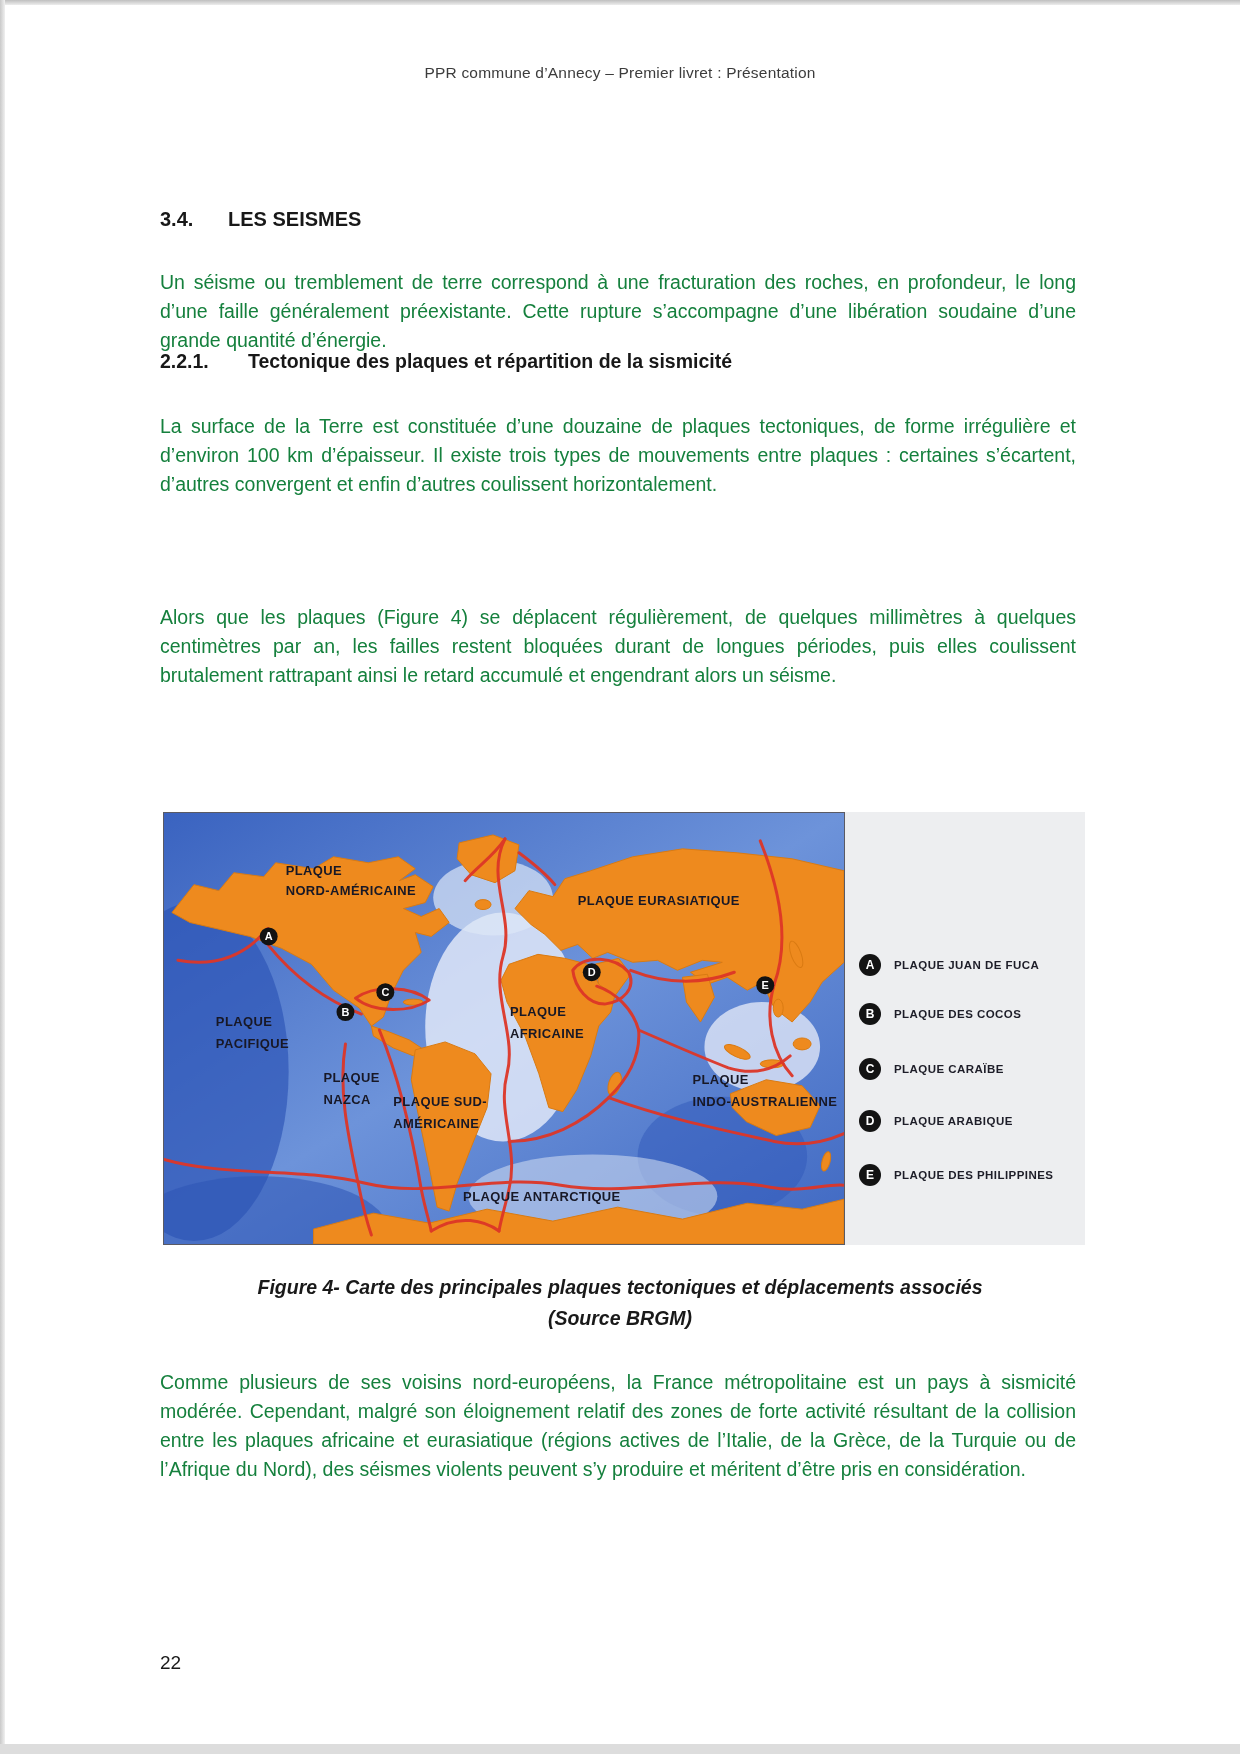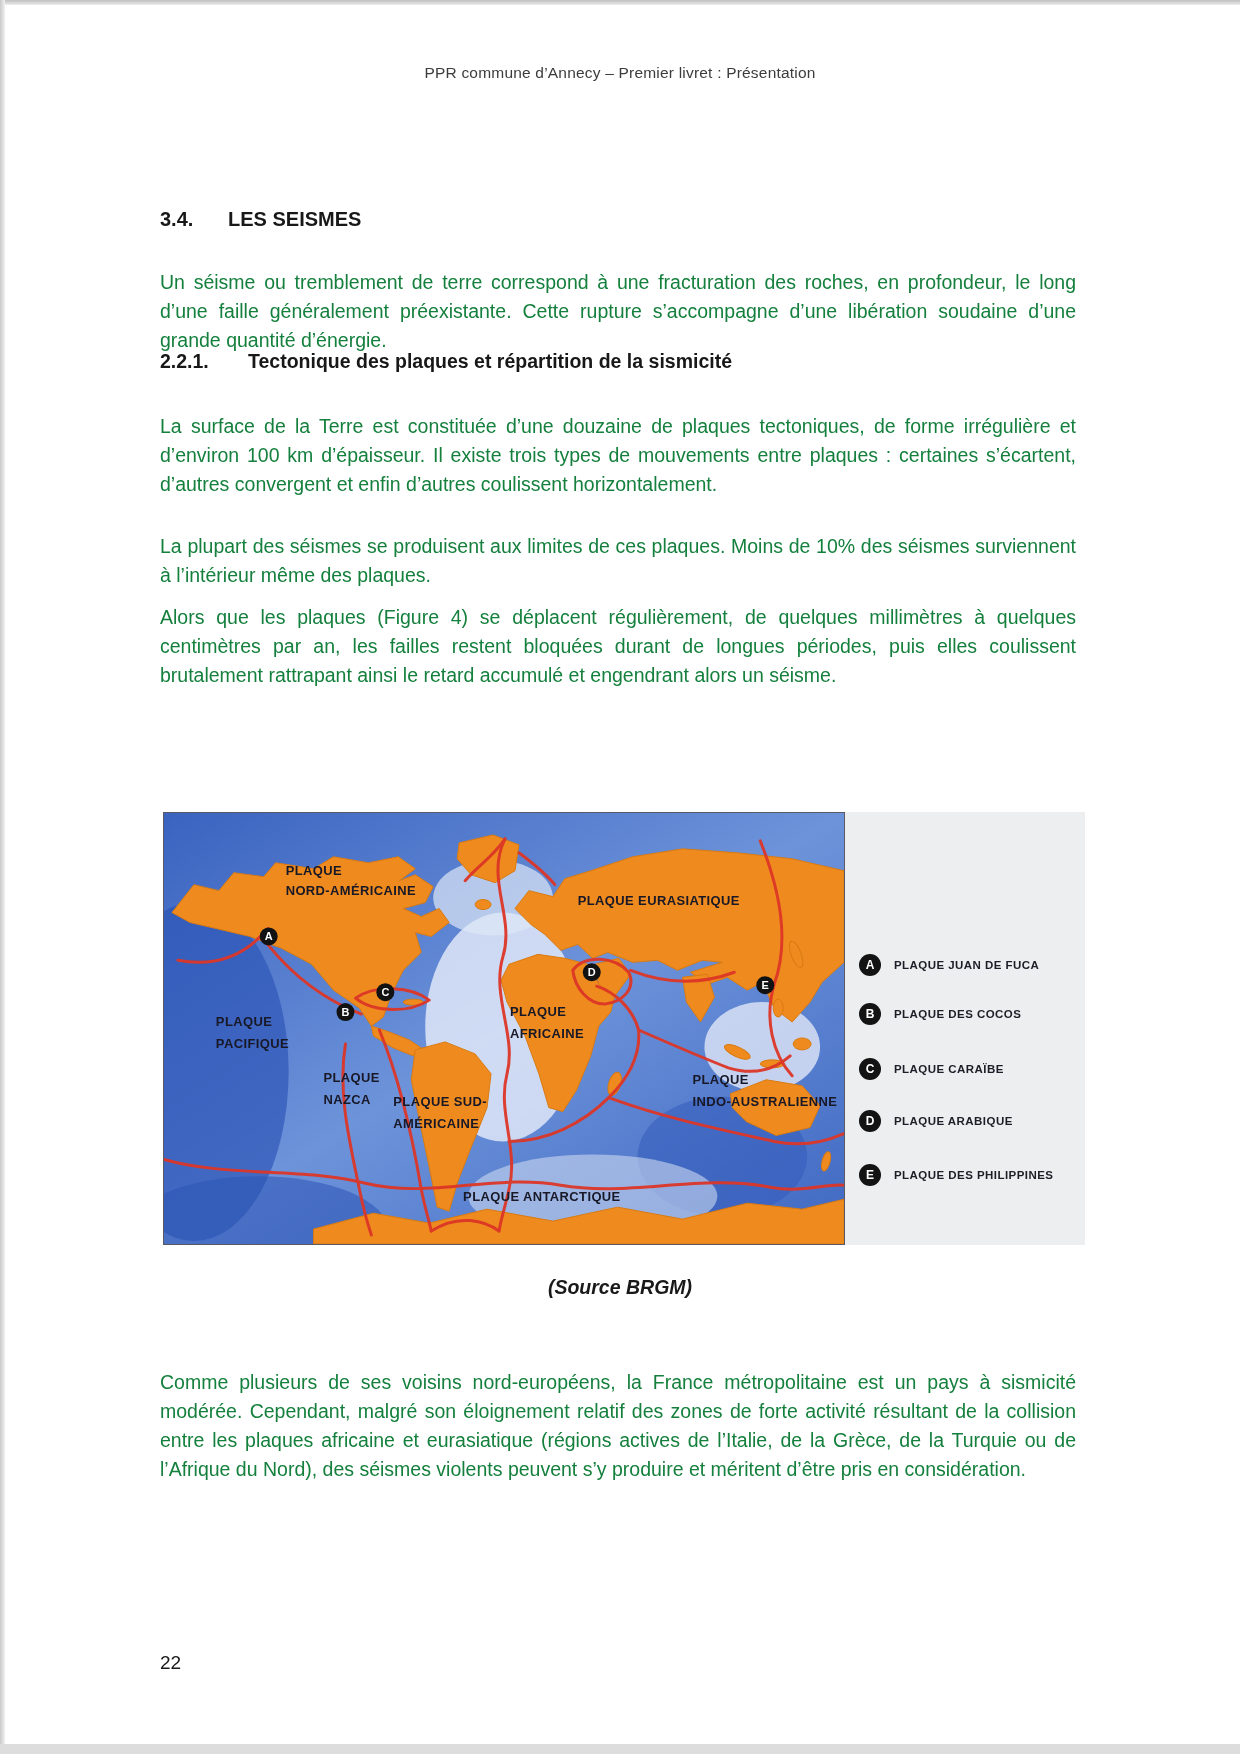--- a/index.html
+++ b/index.html
@@ -63,21 +63,20 @@
     <span class="num">3.4.</span><span>LES SEISMES</span>
   </div>
 
   <p class="body-text" id="p-intro">Un séisme ou tremblement de terre correspond à une fracturation des roches, en profondeur, le long d’une faille généralement préexistante. Cette rupture s’accompagne d’une libération soudaine d’une grande quantité d’énergie.</p>
 
   <div class="h3">
     <span class="num">2.2.1.</span><span>Tectonique des plaques et répartition de la sismicité</span>
   </div>
 
   <p class="body-text" id="p-surface">La surface de la Terre est constituée d’une douzaine de plaques tectoniques, de forme irrégulière et d’environ 100 km d’épaisseur. Il existe trois types de mouvements entre plaques : certaines s’écartent, d’autres convergent et enfin d’autres coulissent horizontalement.</p>
-  <p class="body-text" id="p-limites">La plupart des séismes se produisent aux limites de ces plaques. Moins de 10% des séismes surviennent à l’intérieur même des plaques.</p>
   <p class="body-text" id="p-failles">Alors que les plaques (Figure 4) se déplacent régulièrement, de quelques millimètres à quelques centimètres par an, les failles restent bloquées durant de longues périodes, puis elles coulissent brutalement rattrapant ainsi le retard accumulé et engendrant alors un séisme.</p>
 
   <div class="figure">
     <div class="map">
       <svg viewBox="0 0 682 433" preserveAspectRatio="none">
         <defs>
           <linearGradient id="ocean" x1="0" y1="0" x2="1" y2="1">
             <stop offset="0" stop-color="#3a63c0"></stop>
             <stop offset="0.5" stop-color="#6d93da"></stop>
             <stop offset="1" stop-color="#3f68c2"></stop>
@@ -196,19 +195,20 @@
         <div class="legend-label">PLAQUE ARABIQUE</div>
       </div>
       <div class="legend-row" id="lr-4">
         <div class="legend-dot">E</div>
         <div class="legend-label">PLAQUE DES PHILIPPINES</div>
       </div>
     </div>
   </div>
 
   <div class="fig-caption">
+    <div>Figure 4- Carte des principales plaques tectoniques et déplacements associés</div>
     <div>(Source BRGM)</div>
   </div>
 
   <p class="body-text" id="p-france">Comme plusieurs de ses voisins nord-européens, la France métropolitaine est un pays à sismicité modérée. Cependant, malgré son éloignement relatif des zones de forte activité résultant de la collision entre les plaques africaine et eurasiatique (régions actives de l’Italie, de la Grèce, de la Turquie ou de l’Afrique du Nord), des séismes violents peuvent s’y produire et méritent d’être pris en considération.</p>
 
   <div class="page-num">22</div>
 </div>
 
 </body></html>

